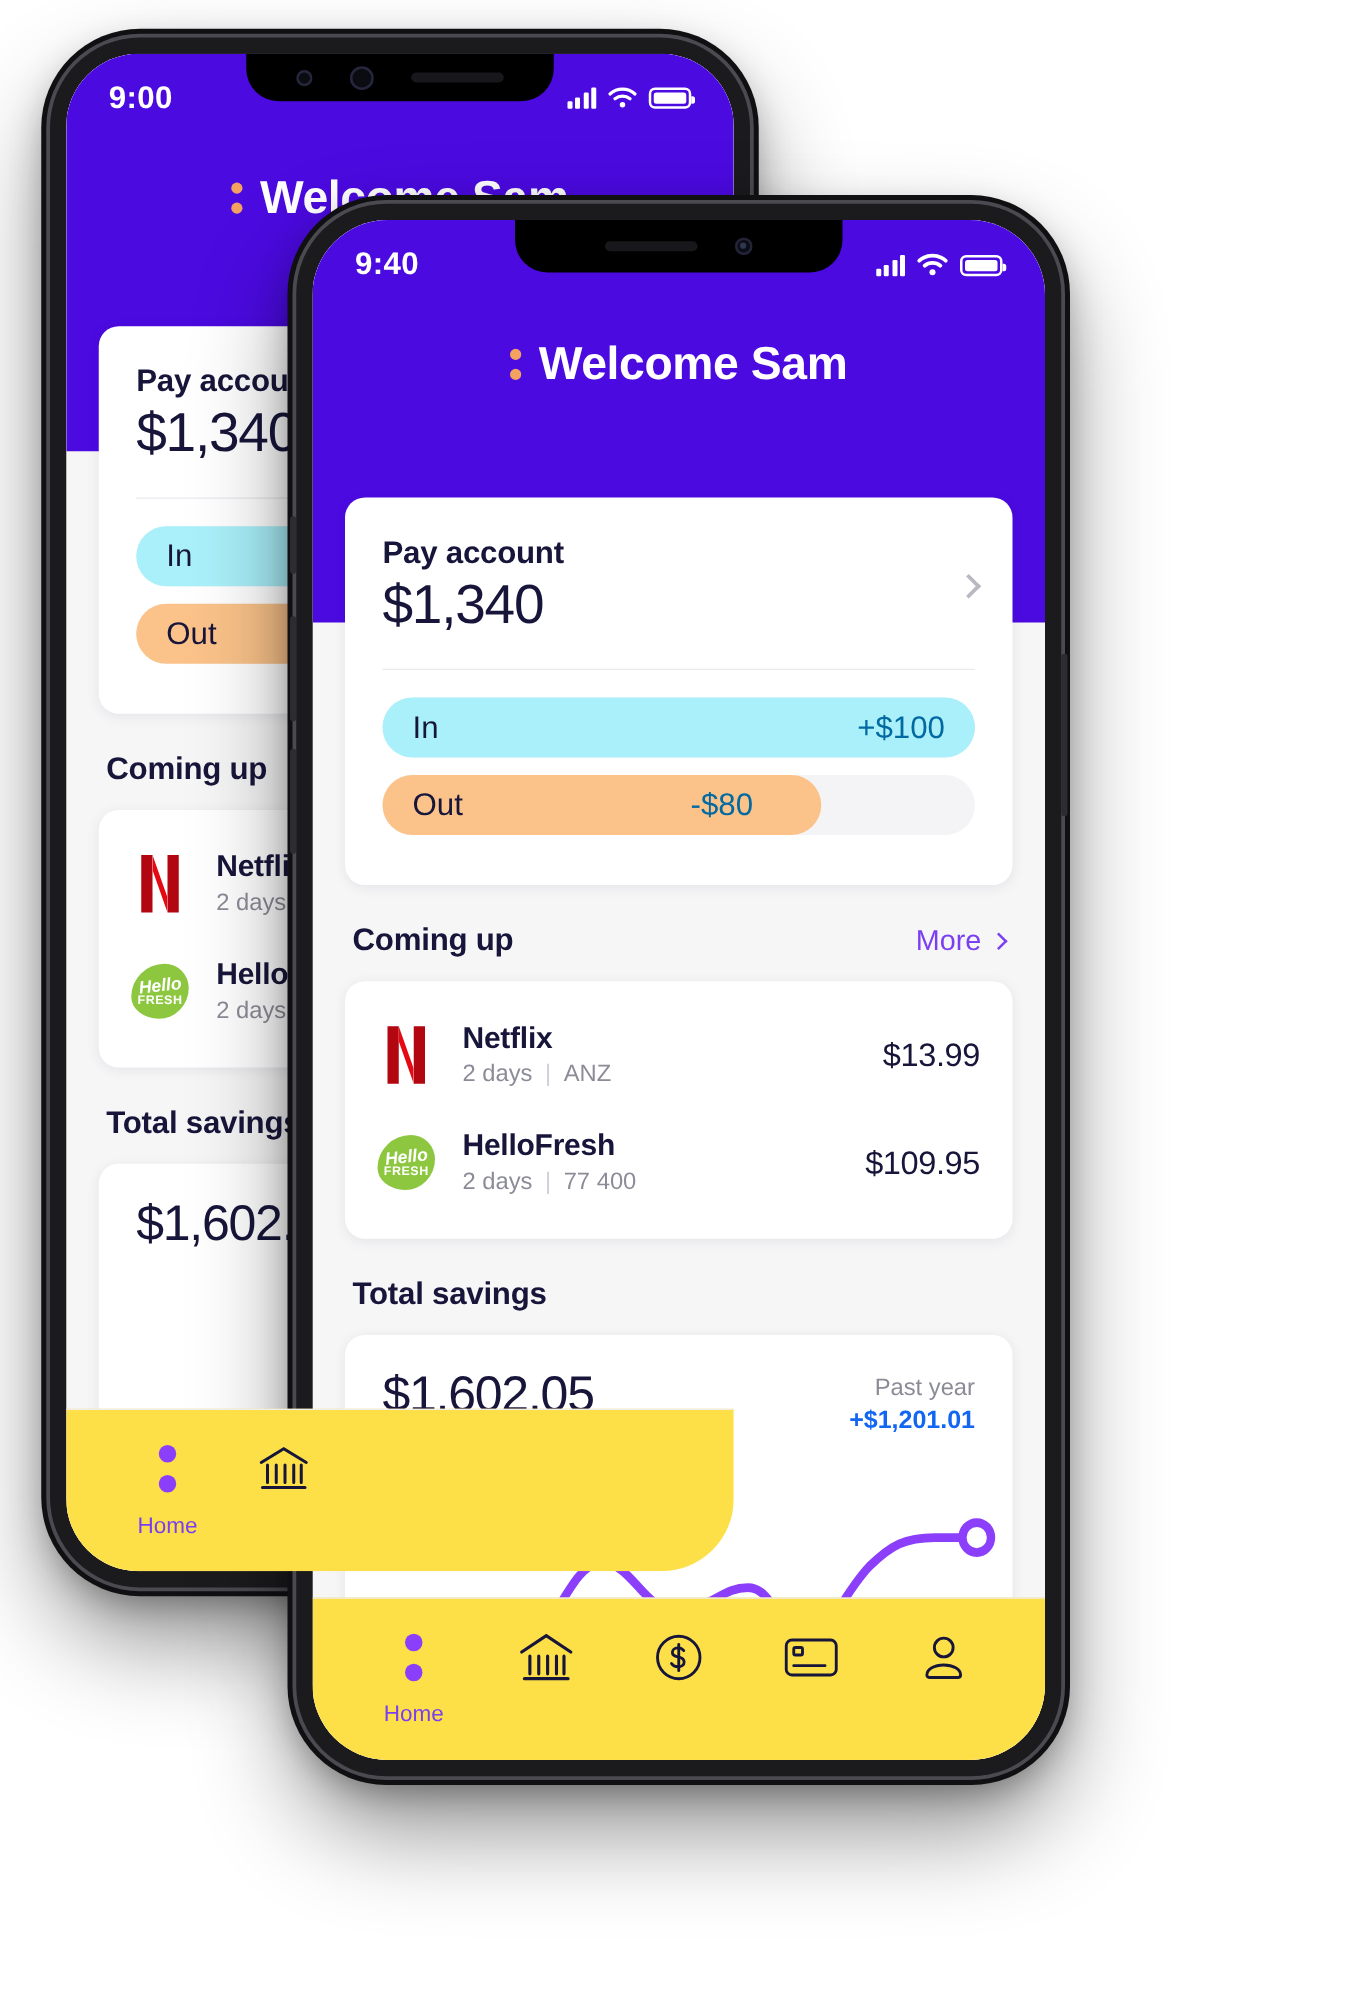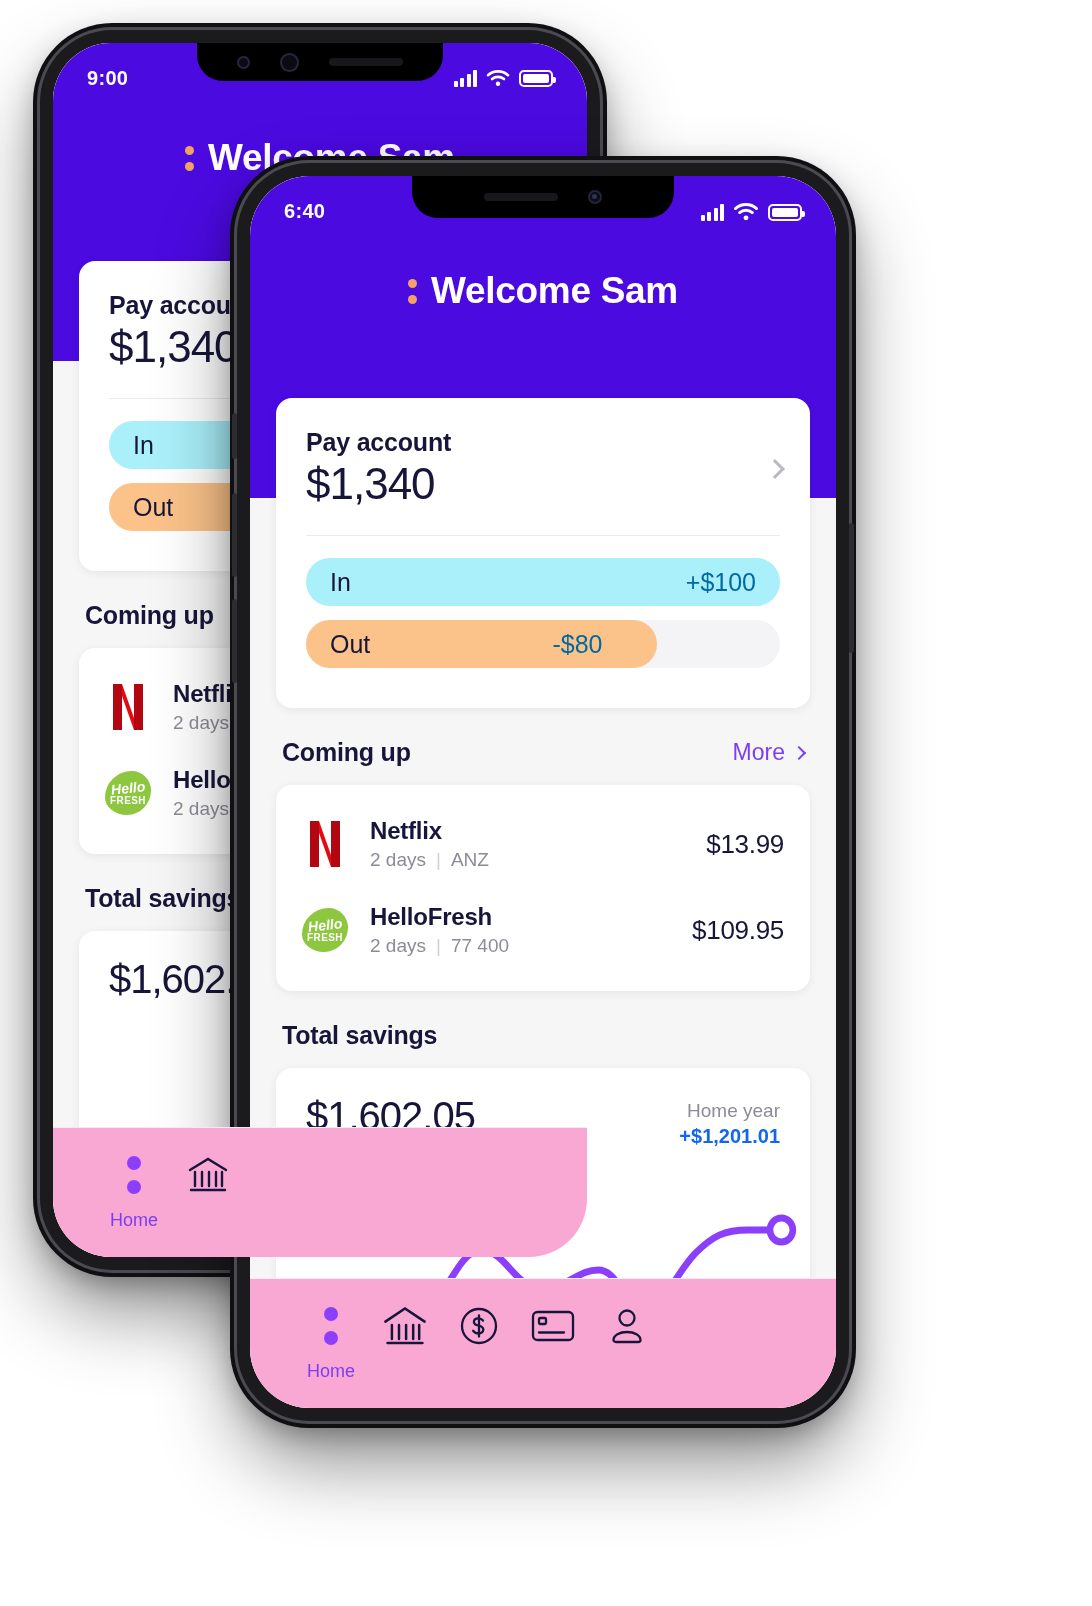--- a/index.html
+++ b/index.html
@@ -114,21 +114,21 @@
   #phone-back  .header { height: 318px; }
 
   .statusbar {
     display: flex; align-items: center; justify-content: space-between;
     color: #fff;
     padding: 0 34px;
     height: 56px;
   }
   #phone-front .statusbar { padding-top: 14px; }
   #phone-back  .statusbar { padding-top: 14px; }
-  .sb-time { font-size: 20px; font-weight: 700; letter-spacing: 0.3px; }
+  .sb-time { font-size: 25px; font-weight: 700; letter-spacing: 0.3px; }
   .sb-icons { display: flex; align-items: flex-end; gap: 9px; }
   .bars { display: flex; align-items: flex-end; gap: 2.5px; height: 17px; }
   .bars i { display: block; width: 4px; background: #fff; border-radius: 1px; }
   .bars i:nth-child(1){ height: 6px; }
   .bars i:nth-child(2){ height: 9px; }
   .bars i:nth-child(3){ height: 13px; }
   .bars i:nth-child(4){ height: 17px; }
   .battery {
     width: 34px; height: 17px;
     border: 2px solid #fff; border-radius: 5px;
@@ -256,23 +256,23 @@
   .savings-right { text-align:right; padding-top:6px; }
   .savings-period { font-size:19px; color:#8c8c98; }
   .savings-delta { font-size:20px; color:#1266f1; font-weight:700; margin-top:3px; }
   .chartbox { position:relative; height:150px; margin: 10px -30px 0 -30px; }
   .chartbox svg { position:absolute; left:0; top:0; width:100%; height:100%; display:block; }
 
   
   .bottomnav {
     position:absolute; left:0; right:0; bottom:0;
     height: 130px;
-    background:#f9a8d4;
+    background:#fde047;
     border-top:1px solid #ececf1;
-    display:flex; align-items:flex-start; justify-content:flex-start;
+    display:flex; align-items:flex-start; justify-content:space-between;
     padding: 24px 44px 0 44px;
     z-index: 20;
   }
   .navitem { display:flex; flex-direction:column; align-items:center; width:74px; }
   .navicon { height:46px; display:flex; align-items:center; justify-content:center; }
   .navlabel { font-size:18px; color:#7b3ff2; margin-top:12px; }
   .home-dots { display:flex; flex-direction:column; gap:10px; align-items:center; }
   .home-dots span { width:14px; height:14px; border-radius:50%; background:#8b3ffb; display:block;}
 
   
@@ -448,21 +448,21 @@
 
         <div class="notch">
           <div class="speaker"></div>
           <div class="camera"></div>
         </div>
 
         <div class="app">
 
           <div class="header">
             <div class="statusbar">
-              <div class="sb-time">6:40</div>
+              <div class="sb-time">9:40</div>
               <div class="sb-icons">
                 <div class="bars">
                     <i></i>
                     <i></i>
                     <i></i>
                     <i></i>
                   </div>
                 <svg width="26" height="19" viewBox="0 0 24 18">
                   <path d="M2 6.2 A15 15 0 0 1 22 6.2" stroke="#fff" stroke-width="2.8" fill="none" stroke-linecap="round"></path>
                   <path d="M6 10 A9.5 9.5 0 0 1 18 10" stroke="#fff" stroke-width="2.8" fill="none" stroke-linecap="round"></path>
@@ -556,21 +556,21 @@
             </div>
 
             <div class="section-head">
               <div class="section-title">Total savings</div>
             </div>
 
             <div class="card savings-card">
               <div class="savings-top">
                 <div class="savings-amount">$1,602.05</div>
                 <div class="savings-right">
-                  <div class="savings-period">Home year</div>
+                  <div class="savings-period">Past year</div>
                   <div class="savings-delta">+$1,201.01</div>
                 </div>
               </div>
               <div class="chartbox">
                 <svg viewBox="0 0 560 150" preserveAspectRatio="none">
                   <path d="M 150 160 C 175 150 190 92 215 92 C 240 92 250 128 275 130 C 305 132 315 112 338 112 C 360 112 365 150 385 157 C 400 162 415 120 440 95 C 458 78 470 72 495 72 L 530 72" fill="none" stroke="#8b3ffb" stroke-width="7" stroke-linecap="round" stroke-linejoin="round"></path>
                   <circle cx="530" cy="72" r="12" fill="#fff" stroke="#8b3ffb" stroke-width="7"></circle>
                 </svg>
               </div>
             </div>

